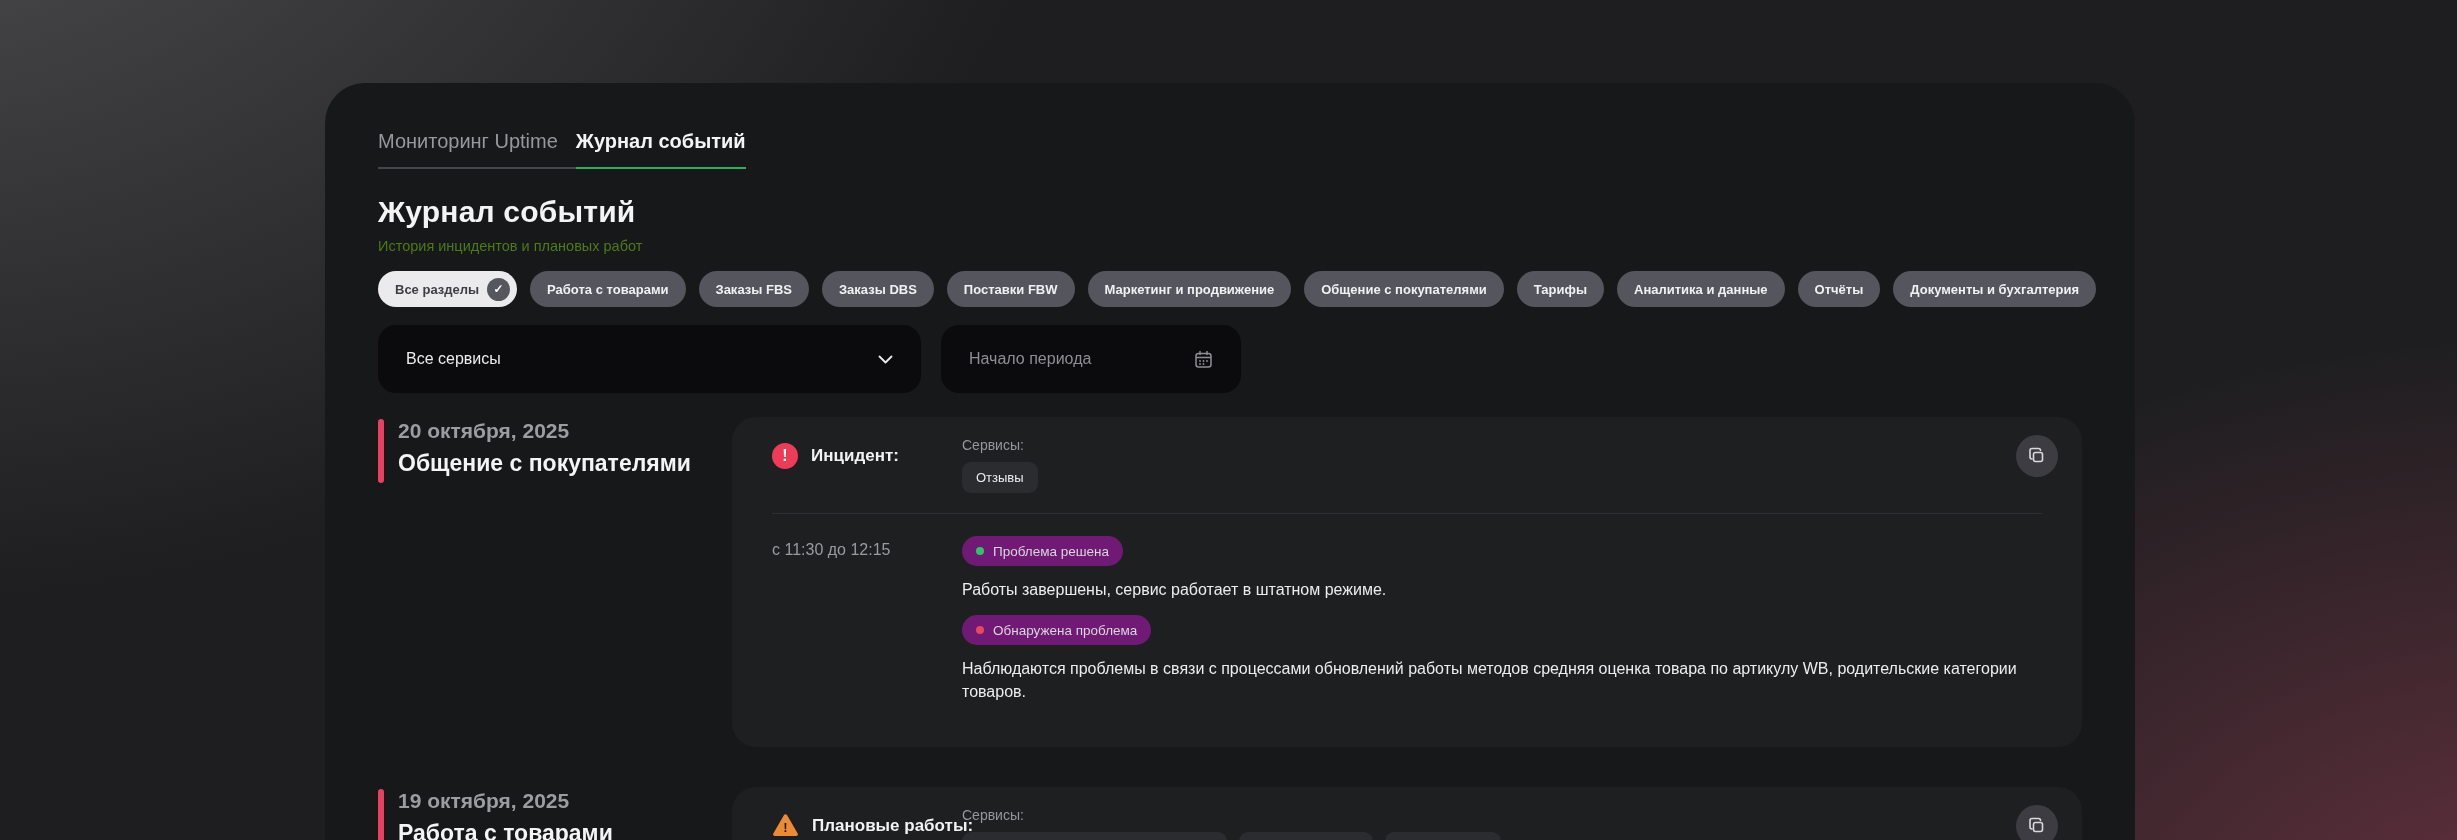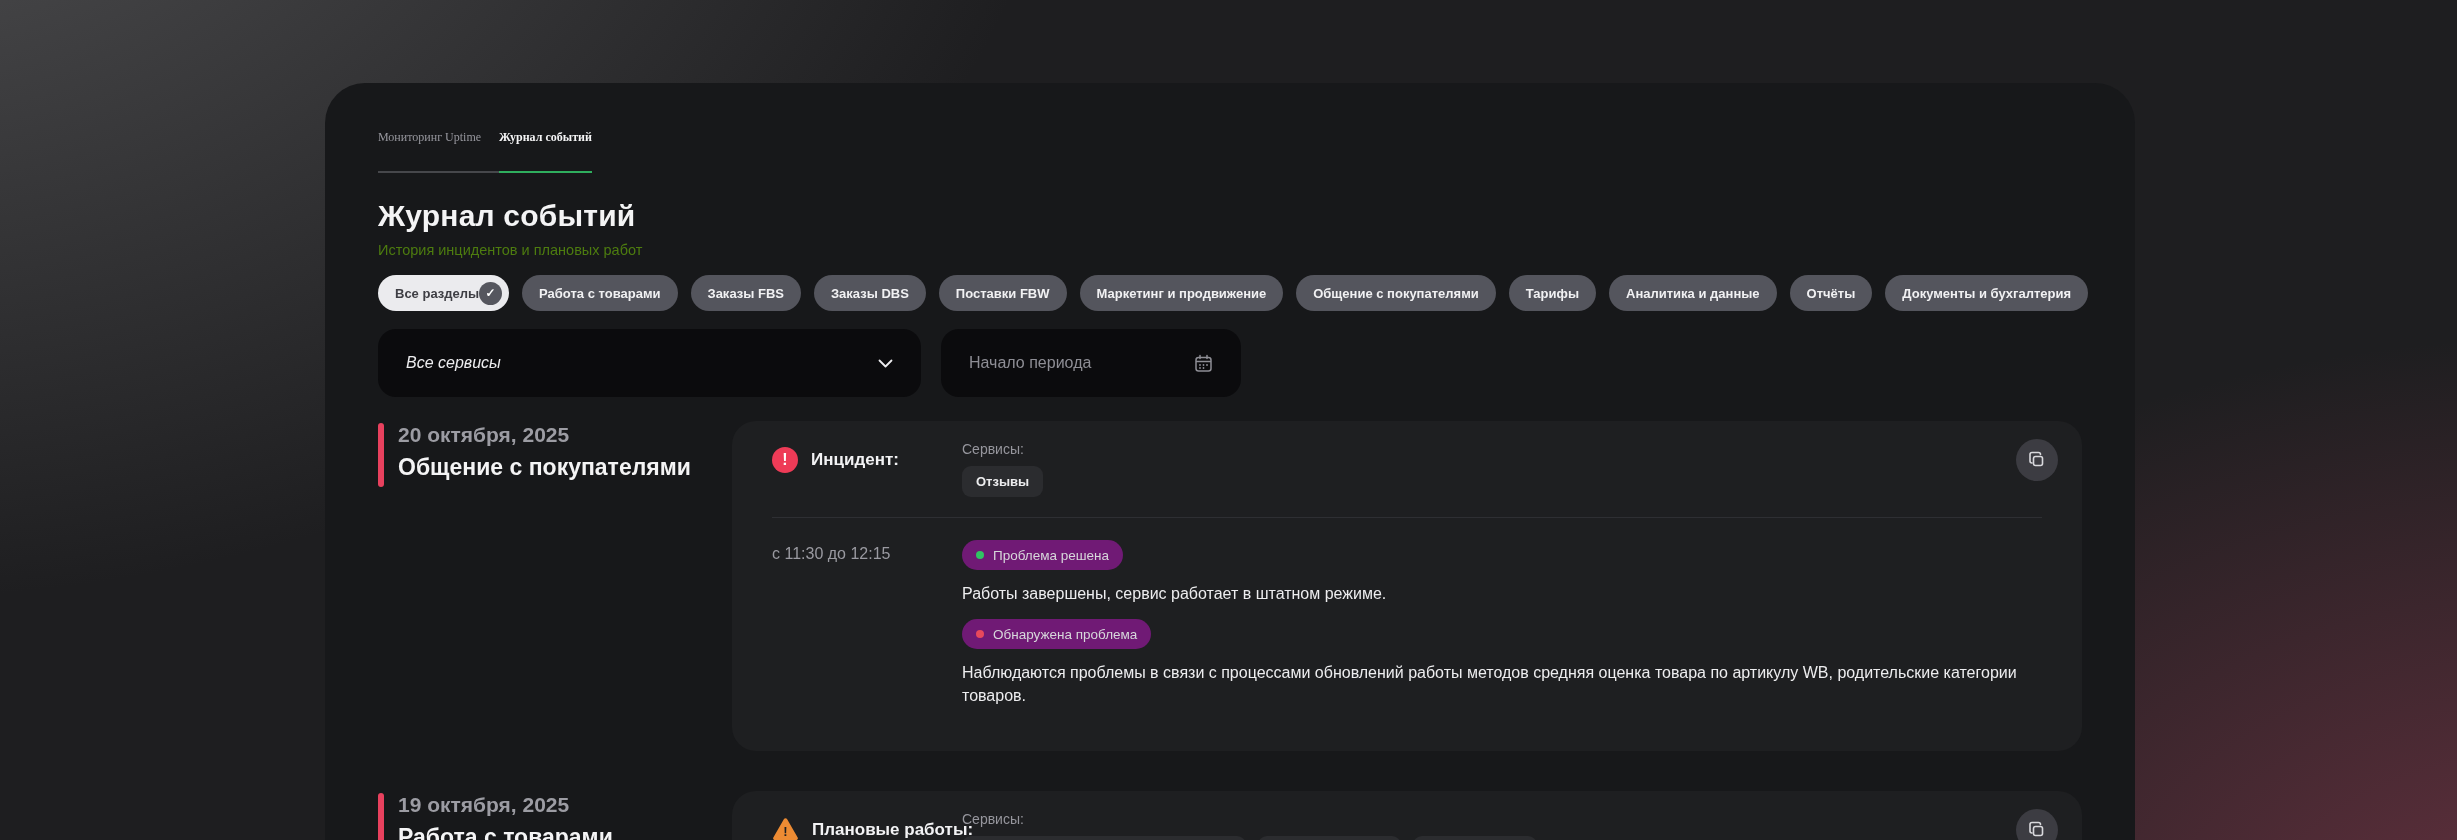--- a/index.html
+++ b/index.html
@@ -15,46 +15,46 @@
       radial-gradient(ellipse 2100px 1500px at -6% -32%, #545456 0%, rgba(84,84,86,0) 58%),
       radial-gradient(ellipse 1500px 1000px at 104% 114%, rgba(150,62,84,0.60) 0%, rgba(150,62,84,0) 62%),
       #1e1e20;
   }
   .panel {
     position: absolute; left: 325px; top: 83px; width: 1810px; height: 1020px;
     background: #17181a; border-radius: 40px; padding: 47px 53px 0 53px;
   }
   
   .tabbar { display: flex; }
-  .tab { font-size: 12px; padding-bottom: 26px; border-bottom: 2.5px solid transparent; cursor: pointer; font-family: Liberation Serif, serif; }
+  .tab { font-size: 20px; padding-bottom: 14px; border-bottom: 2.5px solid transparent; cursor: pointer; }
   .tab.inactive { color: #97979e; border-bottom-color: #46474b; padding-right: 18px; }
   .tab.active { color: #f4f4f5; font-weight: 700; border-bottom-color: #2fae5e; }
   
   .title { margin-top: 26px; font-size: 30px; font-weight: 700; color: #f4f4f5; letter-spacing: 0.2px; }
   .subtitle { margin-top: 9px; font-size: 14.5px; color: #4d7c0f; }
   
   .chips { margin-top: 17px; display: flex; gap: 13px; align-items: center; }
   .chip {
     height: 36px; border: none; border-radius: 18px; background: #54555d; color: #f1f1f3;
     font-family: inherit; font-size: 13px; font-weight: 600; padding: 0 17px;
-    display: inline-flex; align-items: center; cursor: pointer; white-space: nowrap;
+    display: inline-flex; align-items: center; gap: 8px; cursor: pointer; white-space: nowrap;
   }
   .chip .chip-check { display: none; }
   .chip.active { background: #ebebee; color: #3e3e44; padding-right: 7px; }
   .chip.active .chip-check {
     display: inline-flex; width: 23px; height: 23px; border-radius: 50%;
     background: #55565e; color: #fff; align-items: center; justify-content: center; font-size: 12px;
   }
   
   .filter-row { margin-top: 18px; display: flex; gap: 20px; }
   .fbox {
     height: 68px; background: #0b0b0d; border-radius: 18px; display: flex; align-items: center;
     justify-content: space-between; padding: 0 28px; cursor: pointer;
   }
-  .fbox .val { font-size: 16px; color: #ededef; font-style: italic; }
+  .fbox .val { font-size: 16px; color: #ededef; }
   .fbox .ph { font-size: 16px; color: #8e8e95; }
   .sel-services { width: 543px; }
   .sel-events { width: 285px; }
   .datebox { width: 300px; }
   .chev { width: 15px; height: 9px; flex: 0 0 auto; }
   .calico { width: 19px; height: 19px; flex: 0 0 auto; }
   
   .timeline { margin-top: 24px; }
   .group { display: flex; margin-bottom: 40px; }
   .group-head { width: 354px; flex: 0 0 354px; display: flex; gap: 14px; padding-top: 2px; }
@@ -77,21 +77,21 @@
     width: 26px; height: 26px; border-radius: 50%; background: #ee3b57; color: #fff;
     display: inline-flex; align-items: center; justify-content: center;
     font-size: 16px; font-weight: 700; flex: 0 0 26px;
   }
   .warn-ico { width: 27px; height: 25px; flex: 0 0 27px; }
   .type-label { font-size: 17px; font-weight: 700; color: #f2f2f4; padding-top: 3px; white-space: nowrap; }
   .svc-col { flex: 1; }
   .svc-label { font-size: 14px; color: #96969d; }
   .tags { margin-top: 9px; display: flex; gap: 12px; flex-wrap: wrap; }
   .tag {
-    background: #2b2c2f; color: #ececee; font-size: 13px; font-weight: 700;
+    background: #2b2c2f; color: #ececee; font-size: 13px; font-weight: 400;
     border-radius: 9px; padding: 8px 14px; white-space: nowrap;
   }
   .card hr { border: none; border-top: 1px solid #2e2f33; margin: 20px 0 0 0; }
   .card-body { display: flex; margin-top: 22px; }
   .time-col { width: 190px; flex: 0 0 190px; font-size: 16px; color: #9a9aa1; padding-top: 5px; }
   .updates { flex: 1; }
   .update { margin-bottom: 14px; }
   .badge {
     display: inline-flex; align-items: center; gap: 9px; background: #701a75;
     border-radius: 15px; height: 30px; padding: 0 14px;

